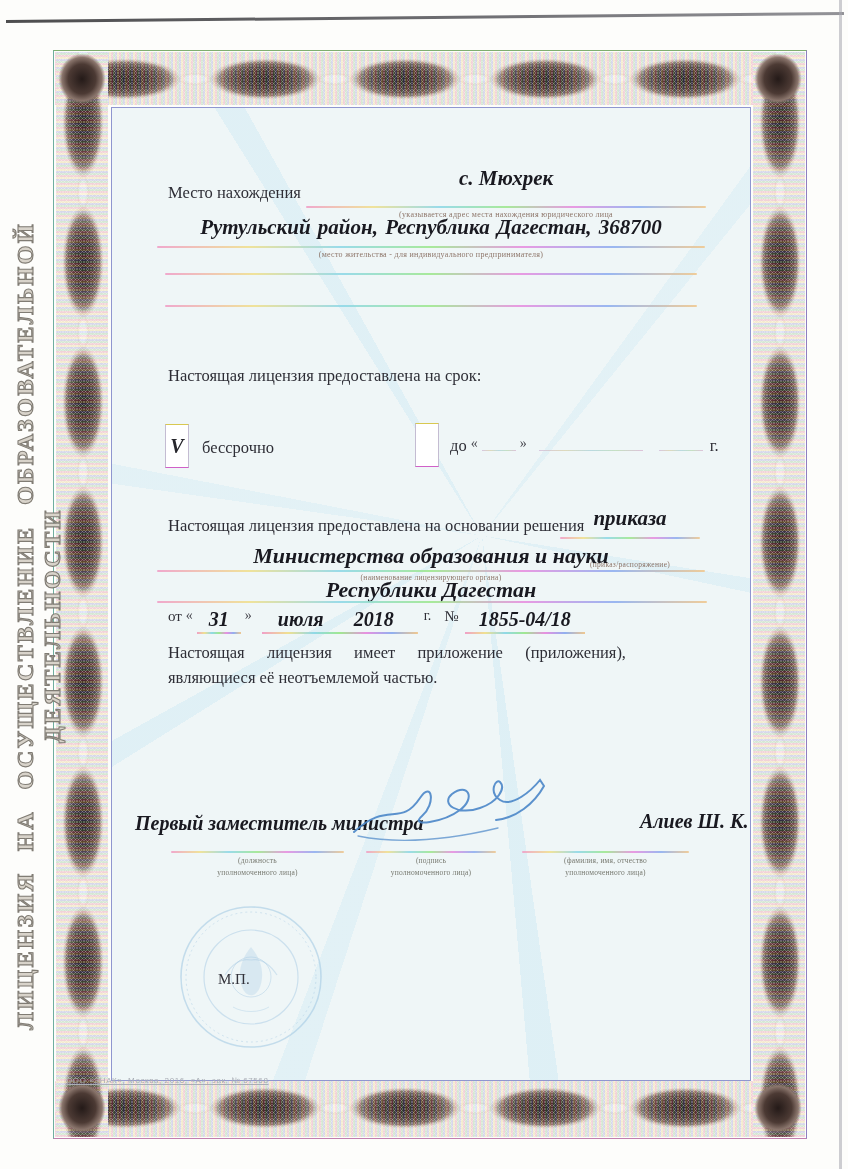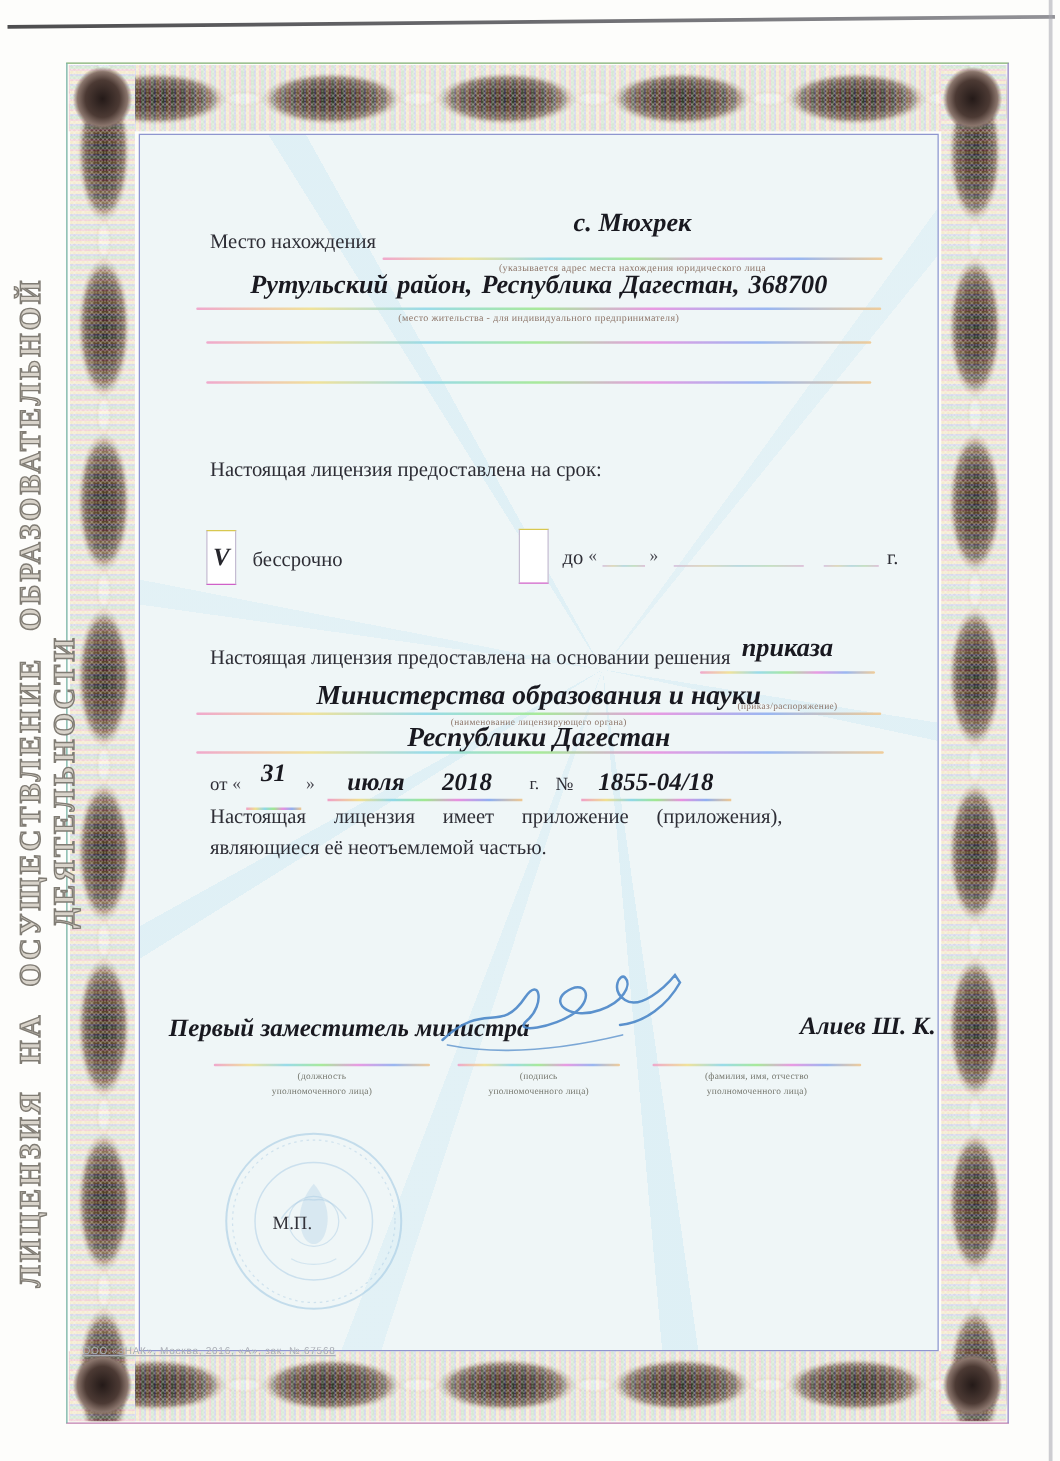--- a/index.html
+++ b/index.html
@@ -49,28 +49,28 @@
     color:#d8d3ca;-webkit-text-stroke:1.1px #807c74;}
   
   .abs{position:absolute;}
   .lbl{font-size:16.5px;color:#2e2e36;}
   .val{font-weight:bold;font-style:italic;color:#191920;text-align:center;}
   .hint{font-size:8px;color:#8c7468;text-align:center;letter-spacing:.3px;}
   .scap{font-size:7.5px;color:#75776e;text-align:center;letter-spacing:.2px;}
   .rl{position:absolute;height:2px;border-radius:1px;opacity:.9;
     background:linear-gradient(90deg,#f0a0c8,#f0e090,#90d8e8,#a0e890,#e890e0,#90b0f0,#f0c890);}
   .uv{display:inline-block;font-weight:bold;font-style:italic;font-size:20px;color:#191920;
-    padding:0 12px 17px;background:linear-gradient(90deg,#f0a0c8,#f0e090,#90d8e8,#a0e890,#e890e0,#90b0f0,#f0c890) bottom/100% 2px no-repeat;}
+    padding:0 12px 3px;background:linear-gradient(90deg,#f0a0c8,#f0e090,#90d8e8,#a0e890,#e890e0,#90b0f0,#f0c890) bottom/100% 2px no-repeat;}
   .blank{display:inline-block;height:15px;opacity:.75;
     background:linear-gradient(90deg,#d0b8d8,#d8d0a8,#a8d0d8,#b8d8b0,#d8b0d0) bottom/100% 1.5px no-repeat;}
   .cbox{position:absolute;width:22px;height:42px;background:#fff;
     border:1.5px solid #c4bcd2;border-top-color:#d8c850;border-bottom-color:#d060c8;
     text-align:center;line-height:42px;font-size:20px;font-weight:bold;font-style:italic;color:#26262c;}
   .q{font-size:14px;color:#4a4a52;margin:0 4px;}
-  .row{display:flex;align-items:center;}
+  .row{display:flex;align-items:flex-start;}
   .footerprint{font-family:"Liberation Sans",sans-serif;font-size:8px;color:#a9adb5;letter-spacing:.6px;}
 </style>
 </head>
 <body>
 
 <div class="page">
 
   <div class="scan-top"></div>
   <div class="scan-right"></div>
 

